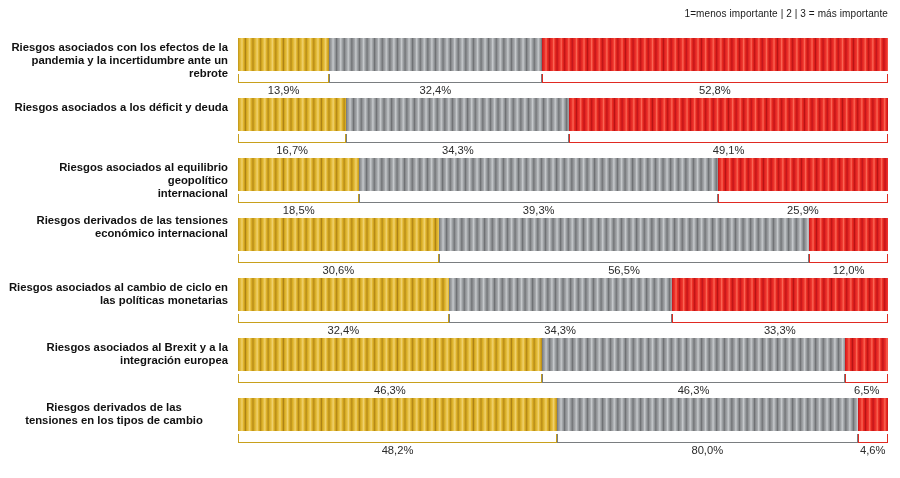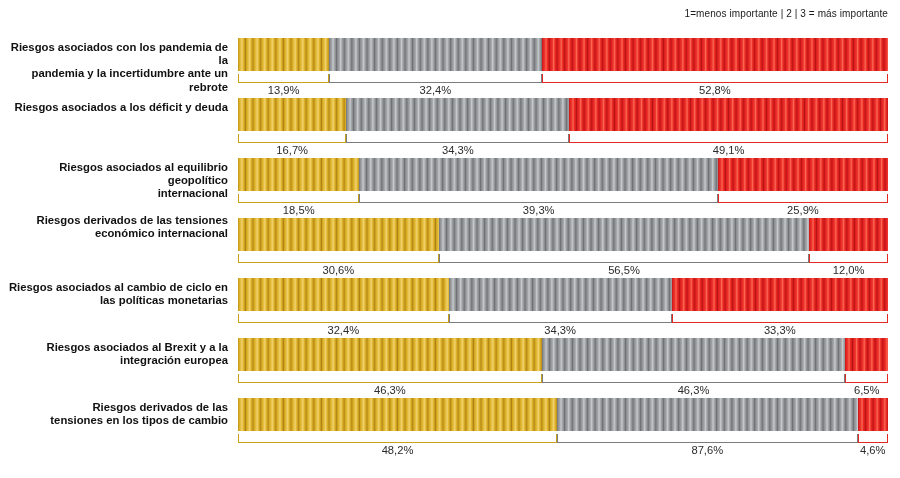--- a/index.html
+++ b/index.html
@@ -132,21 +132,21 @@
 </head>
 <body>
 
 <div id="chart-root">
 
   <div id="legend">1=menos importante | 2 | 3 = más importante</div>
 
   <div id="rows-container">
       <div class="row" style="top: 38px;">
         <div class="cat-label" style="top: 2.6px;">
-          <div>Riesgos asociados con los pandemia de la</div>
+          <div>Riesgos asociados con los efectos de la</div>
           <div>pandemia y la incertidumbre ante un rebrote</div>
         </div>
         <div class="bar-area">
           <div class="bar">
             <div class="seg s1" style="width: 91.1705px;"></div>
             <div class="seg s2" style="width: 212.513px;"></div>
             <div class="seg s3" style="width: 346.317px;"></div>
           </div>
           <div class="pct" style="left: 0px; width: 91.1705px;">13,9%</div>
           <div class="pct" style="left: 91.1705px; width: 212.513px;">32,4%</div>
@@ -310,32 +310,32 @@
               <div class="tick r"></div>
             </div>
             <div class="bracket c3" style="left: 607.366px; width: 42.6337px;">
               <div class="tick l"></div>
               <div class="tick r"></div>
             </div>
           </div>
         </div>
       </div>
       <div class="row" style="top: 398px;">
-        <div class="cat-label" style="top: 2.6px;">
+        <div class="cat-label" style="top: 2.6px; text-align: center;">
           <div>Riesgos derivados de las</div>
           <div>tensiones en los tipos de cambio</div>
         </div>
         <div class="bar-area">
           <div class="bar">
             <div class="seg s1" style="width: 319.043px;"></div>
             <div class="seg s2" style="width: 300.509px;"></div>
             <div class="seg s3" style="width: 30.4481px;"></div>
           </div>
           <div class="pct" style="left: 0px; width: 319.043px;">48,2%</div>
-          <div class="pct" style="left: 319.043px; width: 300.509px;">87,6%</div>
+          <div class="pct" style="left: 319.043px; width: 300.509px;">80,0%</div>
           <div class="pct" style="left: 619.552px; width: 30.4481px;">4,6%</div>
           <div class="brackets">
             <div class="bracket c1" style="left: 0px; width: 319.043px;">
               <div class="tick l"></div>
               <div class="tick r"></div>
             </div>
             <div class="bracket c2" style="left: 319.043px; width: 300.509px;">
               <div class="tick l"></div>
               <div class="tick r"></div>
             </div>

